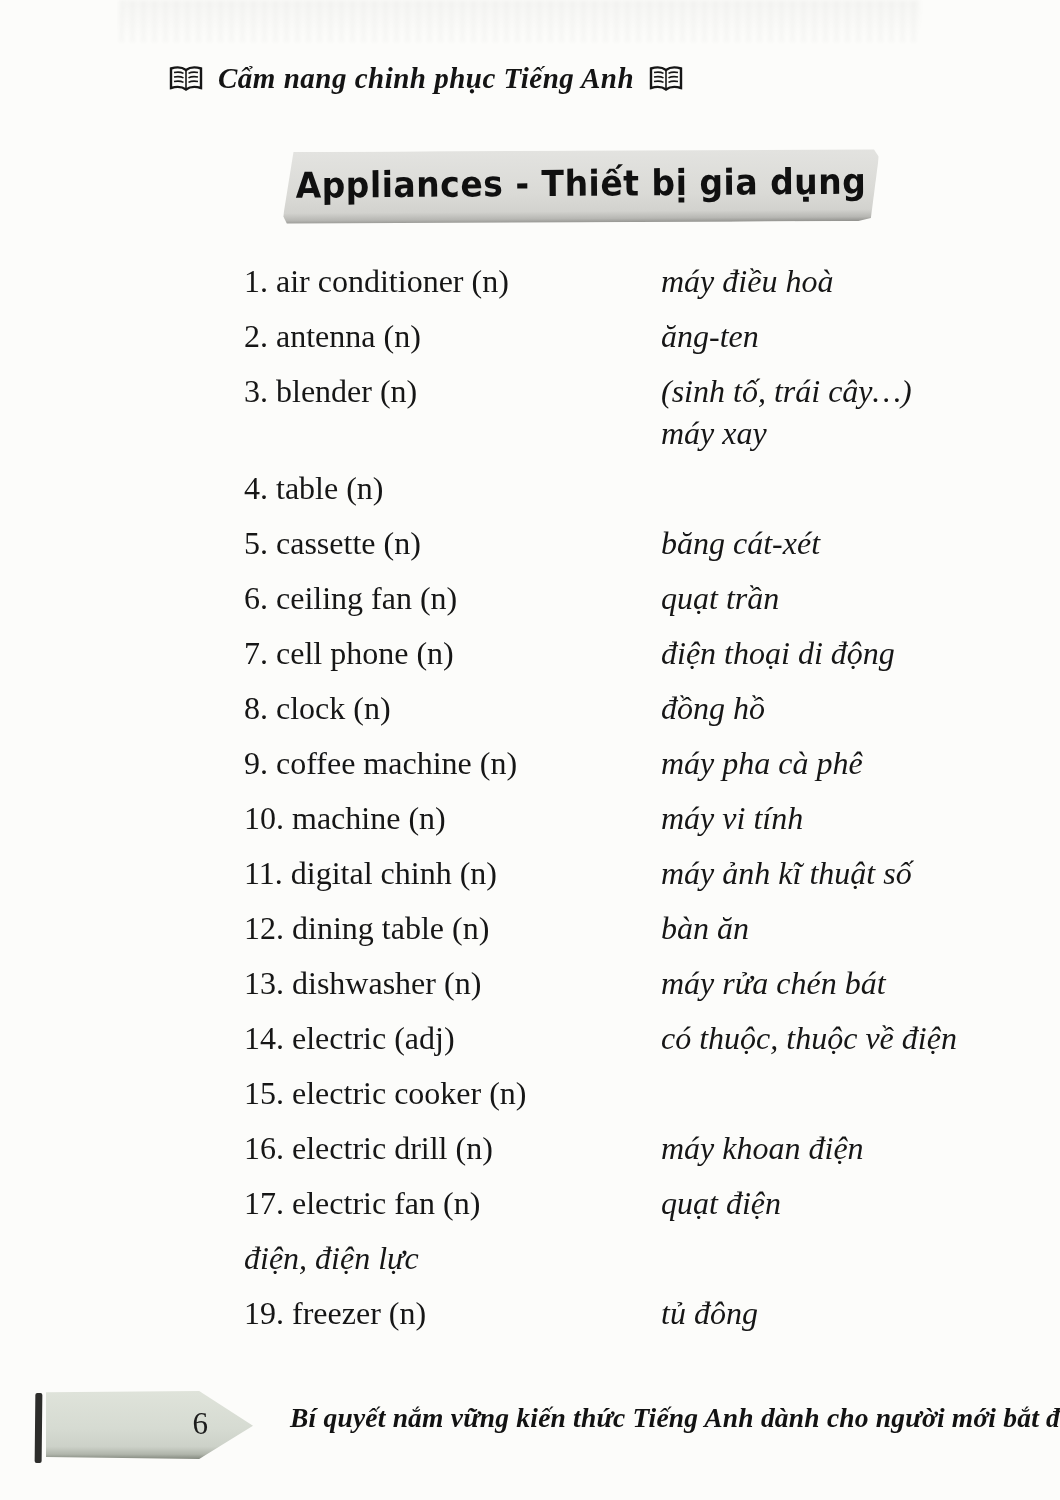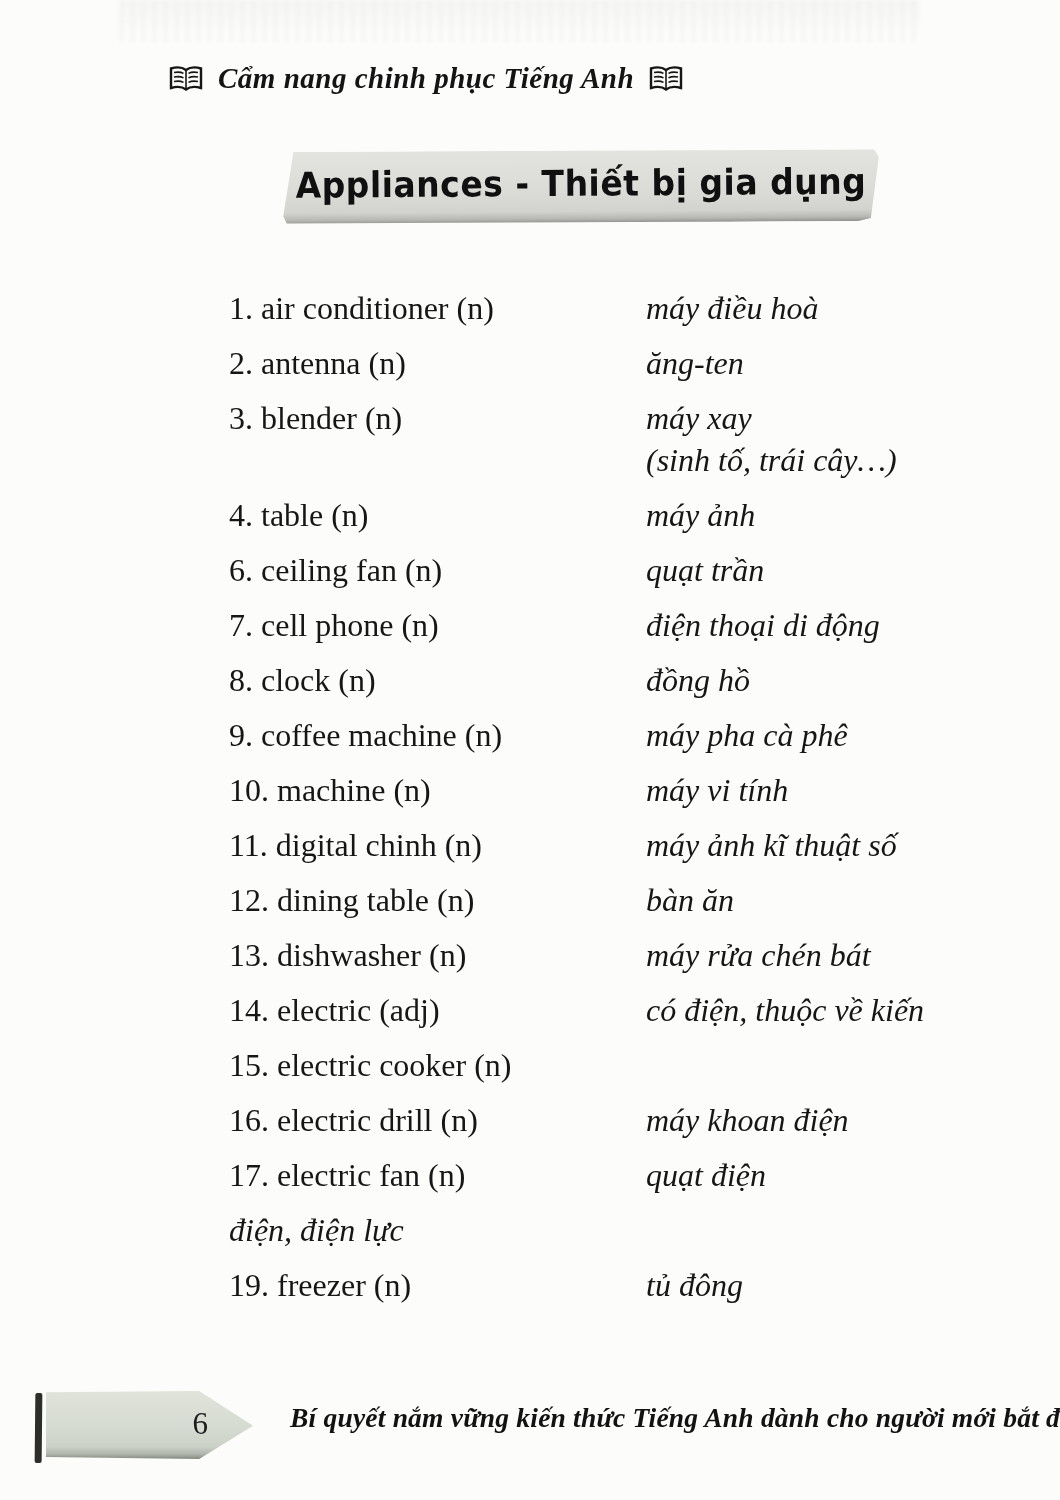--- a/index.html
+++ b/index.html
@@ -41,23 +41,22 @@
   }
   .title-banner .tb-text{
     font-family:"DejaVu Sans", sans-serif;
     font-weight:800;font-size:33px;letter-spacing:.5px;
     color:#101010;white-space:nowrap;
     transform:scaleY(1.08);
     padding-bottom:6px;
   }
   
   .vocab{
-    position:absolute;left:229px;top:260px;right:30px;
+    position:absolute;left:244px;top:260px;right:30px;
     font-size:32px;
-    margin-top:27px;
   }
   .vocab .row{
     display:grid;grid-template-columns:417px 1fr;
     margin-bottom:13px;
   }
   .vocab .en,.vocab .vi{line-height:42px;}
   .vocab .vi .vi-line{line-height:42px;font-style:italic;}
   .vocab .vi .vi-line + .vi-line{line-height:42px;}
   
   .margin-mark{
@@ -112,28 +111,31 @@
       </div>
       <div class="row">
         <div class="en"><span>2.</span><span> antenna (n)</span></div>
         <div class="vi">
           <div class="vi-line">ăng-ten</div>
         </div>
       </div>
       <div class="row">
         <div class="en"><span>3.</span><span> blender (n)</span></div>
         <div class="vi">
+          <div class="vi-line">(sinh tố, trái cây…)</div>
           <div class="vi-line">máy xay</div>
-          <div class="vi-line">(sinh tố, trái cây…)</div>
         </div>
       </div>
       <div class="row">
         <div class="en"><span>4.</span><span> table (n)</span></div>
-        <div class="vi">
-          <div class="vi-line">máy ảnh</div>
+      </div>
+      <div class="row">
+        <div class="en"><span>5.</span><span> cassette (n)</span></div>
+        <div class="vi">
+          <div class="vi-line">băng cát-xét</div>
         </div>
       </div>
       <div class="row">
         <div class="en"><span>6.</span><span> ceiling fan (n)</span></div>
         <div class="vi">
           <div class="vi-line">quạt trần</div>
         </div>
       </div>
       <div class="row">
         <div class="en"><span>7.</span><span> cell phone (n)</span></div>
@@ -173,21 +175,21 @@
       </div>
       <div class="row">
         <div class="en"><span>13.</span><span> dishwasher (n)</span></div>
         <div class="vi">
           <div class="vi-line">máy rửa chén bát</div>
         </div>
       </div>
       <div class="row">
         <div class="en"><span>14.</span><span> electric (adj)</span></div>
         <div class="vi">
-          <div class="vi-line">có điện, thuộc về kiến</div>
+          <div class="vi-line">có thuộc, thuộc về điện</div>
         </div>
       </div>
       <div class="row">
         <div class="en"><span>15.</span><span> electric cooker (n)</span></div>
       </div>
       <div class="row">
         <div class="en"><span>16.</span><span> electric drill (n)</span></div>
         <div class="vi">
           <div class="vi-line">máy khoan điện</div>
         </div>

